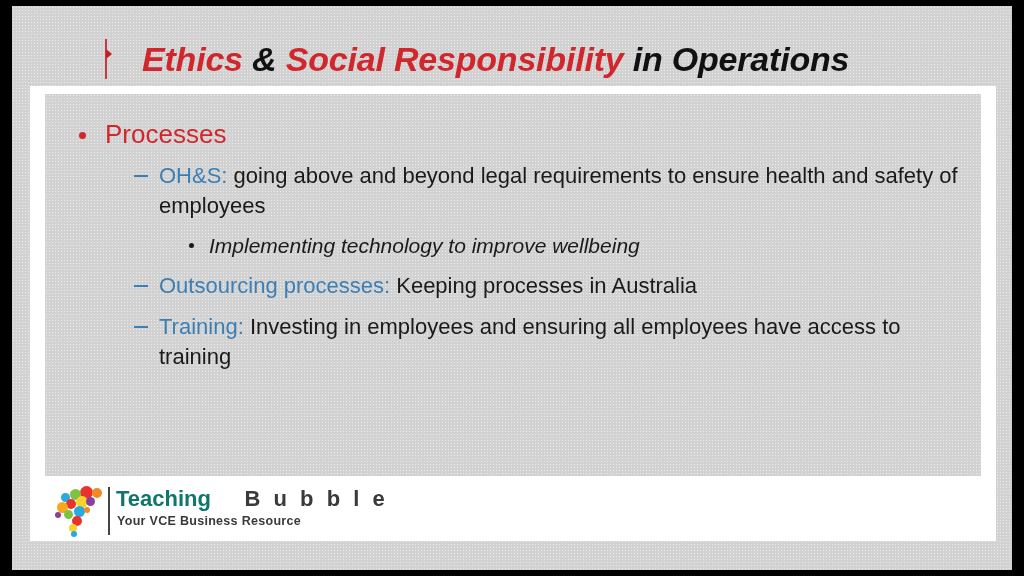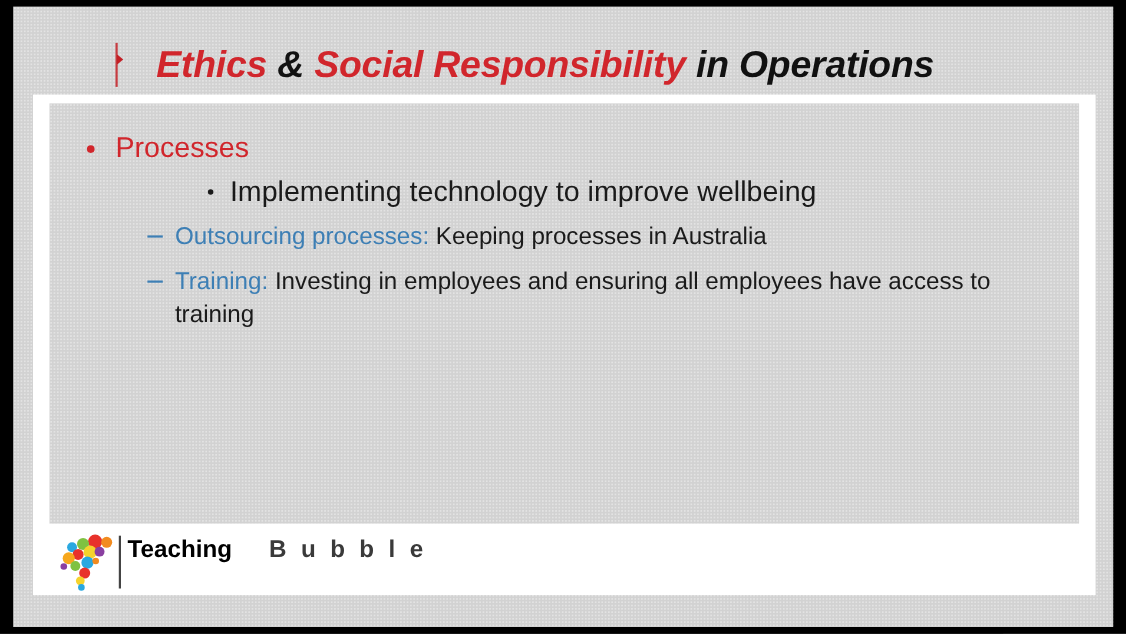--- a/index.html
+++ b/index.html
@@ -149,24 +149,25 @@
     height: 2px;
     background: #3d7fb5;
   }
   .lbl-blue {
     color: #3d7fb5;
   }
 
   .lvl3 {
     position: relative;
     padding-left: 148px;
-    font-size: 26px;
+    font-size: 21px;
     line-height: 27px;
     color: #1a1a1a;
     margin-bottom: 12px;
+    font-style: italic;
   }
   .lvl3 .bullet-dot-sm {
     position: absolute;
     left: 128px;
     top: 11px;
     width: 5px;
     height: 5px;
     border-radius: 50%;
     background: #1a1a1a;
   }
@@ -200,21 +201,21 @@
   }
   .logo-wordmark {
     position: absolute;
     left: 68px;
     top: 1px;
     white-space: nowrap;
     font-size: 22px;
     font-weight: bold;
     line-height: 28px;
   }
-  .logo-teaching { color: #000000; }
+  .logo-teaching { color: #0f766e; }
   .logo-bubble { color: #3a3a3a; letter-spacing: 3.5px; margin-left: 24px; }
   .logo-tagline {
     position: absolute;
     left: 69px;
     top: 30px;
     white-space: nowrap;
     font-size: 12.5px;
     font-weight: bold;
     letter-spacing: 0.3px;
     color: #3a3a3a;
@@ -237,20 +238,24 @@
     <div class="content-panel">
 
       <div class="content-box">
 
         <div class="lvl1">
           <span class="bullet-dot"></span>
           <span>Processes</span>
         </div>
 
 
+        <div class="lvl2">
+          <span class="bullet-dash"></span>
+          <span class="lbl-blue">OH&amp;S:</span><span> going above and beyond legal requirements to ensure health and safety of employees</span>
+        </div>
 
         <div class="lvl3">
           <span class="bullet-dot-sm"></span>
           <span>Implementing technology to improve wellbeing</span>
         </div>
 
         <div class="lvl2">
           <span class="bullet-dash"></span>
           <span class="lbl-blue">Outsourcing processes:</span><span> Keeping processes in Australia</span>
         </div>
@@ -275,17 +280,18 @@
           <span class="bub" style="left:22px;  top:20px; width:11px; height:11px; background:#2aa8e0;"></span>
           <span class="bub" style="left:12px;  top:24px; width:9px;  height:9px;  background:#7fc241;"></span>
           <span class="bub" style="left:20px;  top:30px; width:10px; height:10px; background:#e8322b;"></span>
           <span class="bub" style="left:17px;  top:38px; width:8px;  height:8px;  background:#f6d32c;"></span>
           <span class="bub" style="left:19px;  top:45px; width:6px;  height:6px;  background:#2aa8e0;"></span>
           <span class="bub" style="left:32px;  top:21px; width:6px;  height:6px;  background:#f28b1f;"></span>
           <span class="bub" style="left:3px;   top:26px; width:6px;  height:6px;  background:#8a3fa0;"></span>
         </div>
         <div class="logo-divider"></div>
         <div class="logo-wordmark"><span class="logo-teaching">Teaching</span><span class="logo-bubble"> B u b b l e</span></div>
+        <div class="logo-tagline">Your VCE Business Resource</div>
       </div>
 
     </div>
   </div>
 </div>
 
 </body></html>

